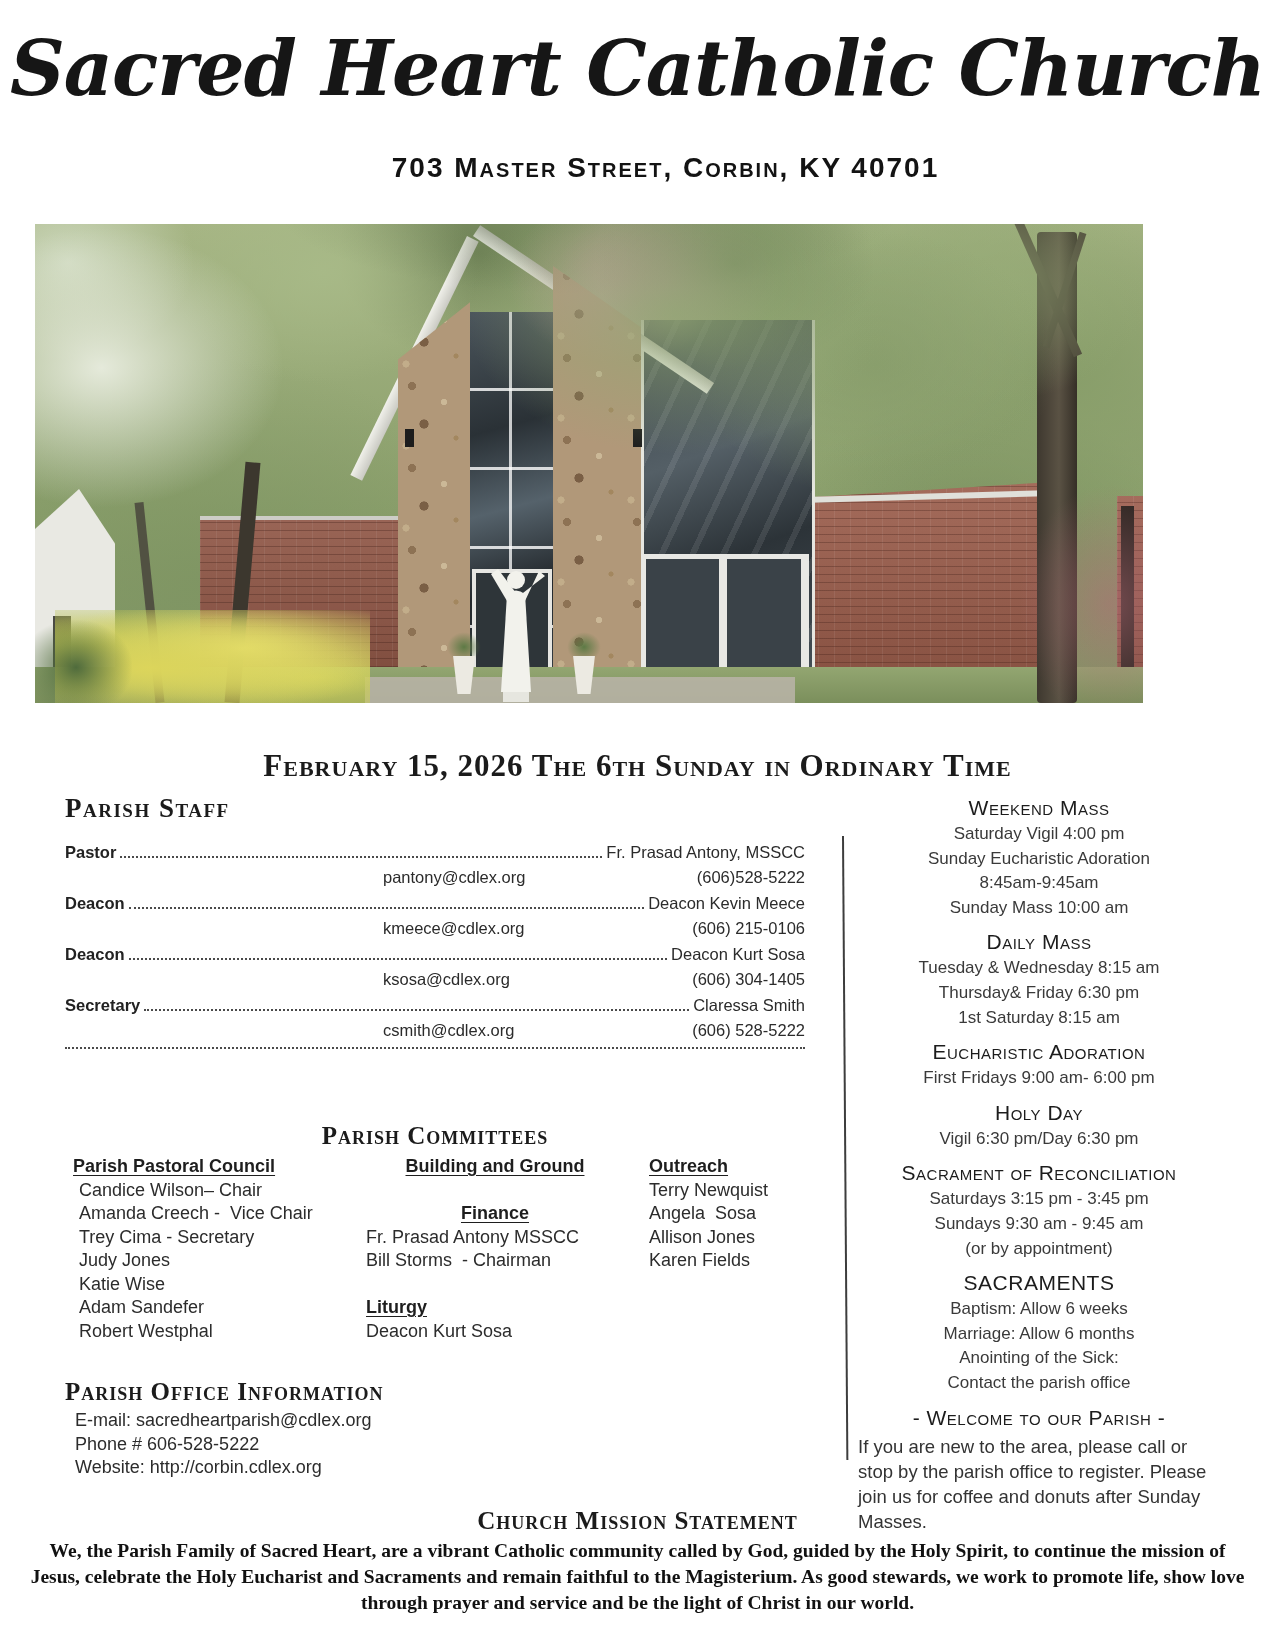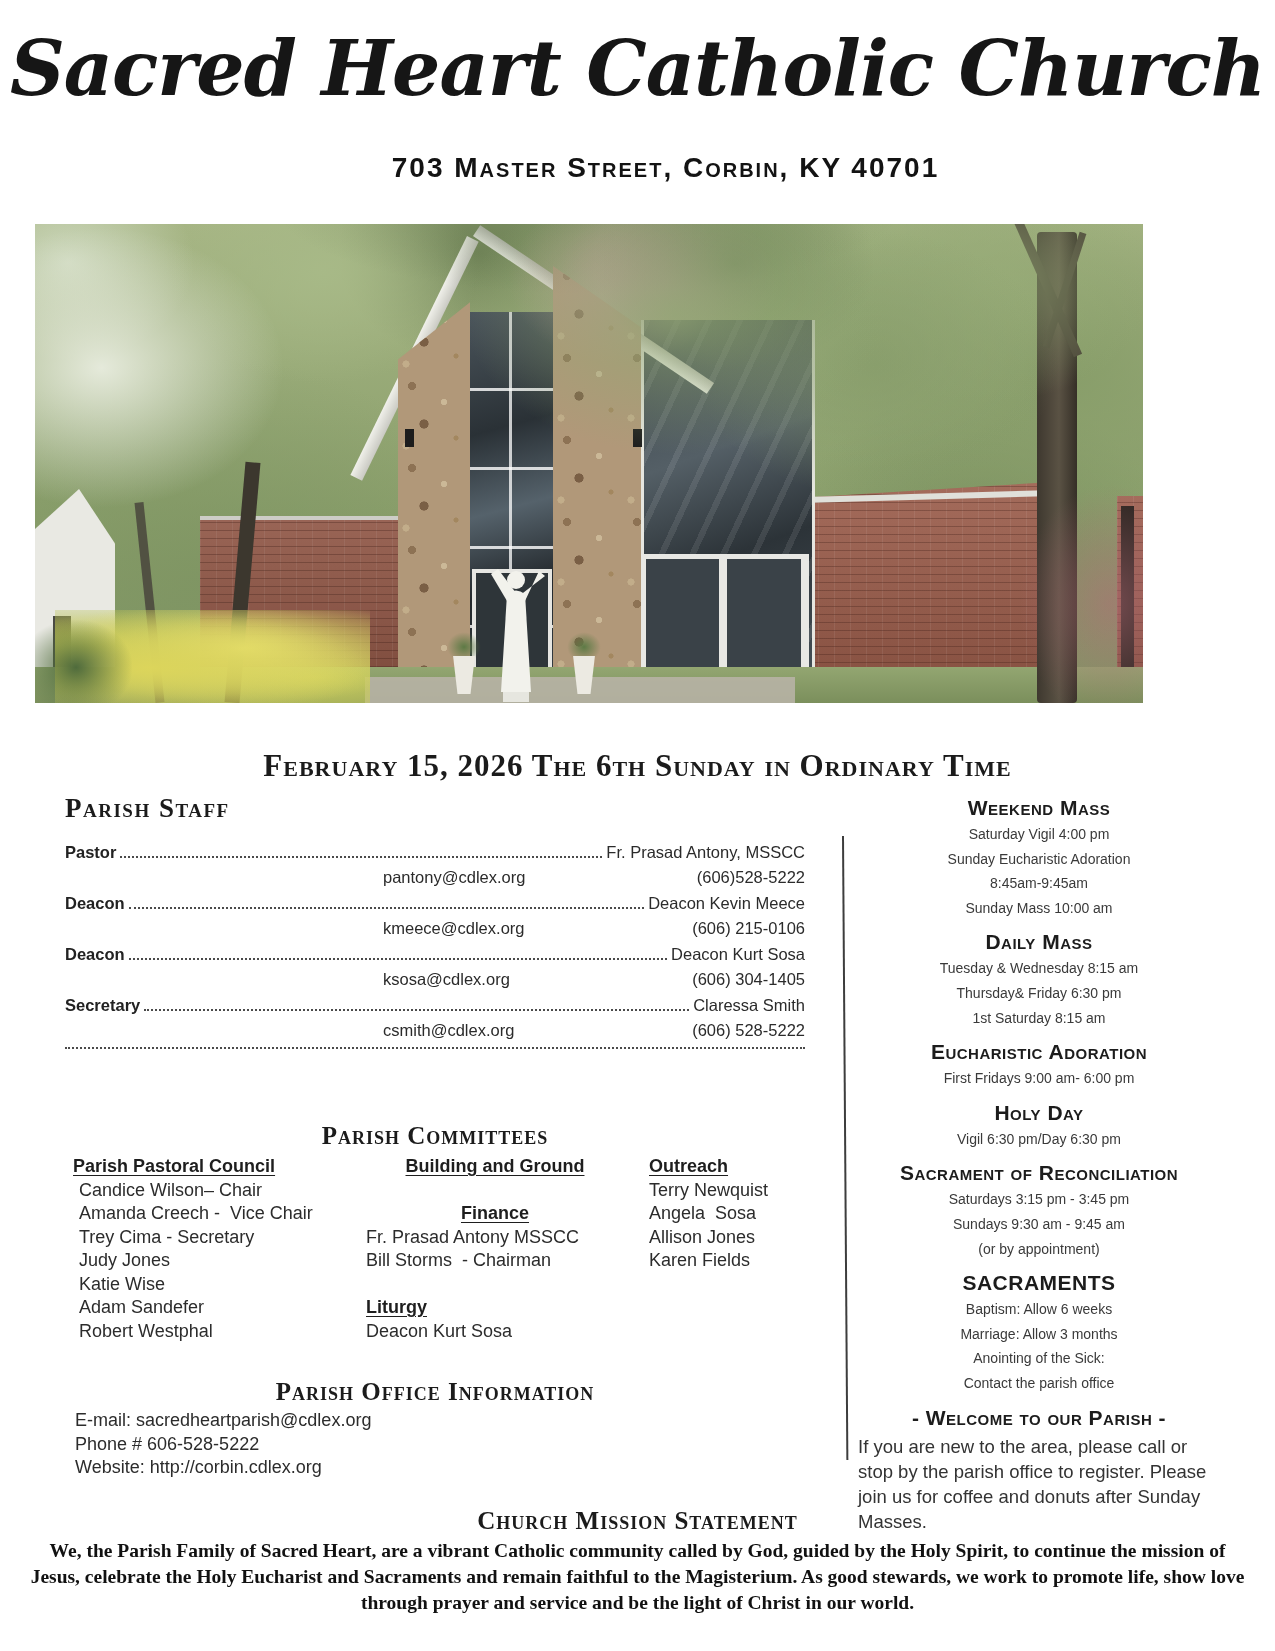--- a/index.html
+++ b/index.html
@@ -116,31 +116,31 @@
   .dotted-sep{margin-top:2px;border-bottom:2px dotted #4a4a4a;height:2px;}
 
   .committees-heading{margin-top:72px;text-align:center;font-size:25px;letter-spacing:1px;line-height:30px;}
   .committee-grid{margin-top:4px;display:grid;grid-template-columns:268px 258px 1fr;column-gap:25px;
                   padding-left:8px;font-size:18px;color:#2c2c2c;}
   .committee-grid .li{line-height:23.5px;white-space:pre;}
   .uh{font-weight:700;text-decoration:underline;text-underline-offset:3px;color:#1e1e1e;}
   .ctr{text-align:center;}
   .c1 .li:not(.uh){padding-left:6px;}
 
-  .office-heading{margin-top:34px;text-align:center;font-size:25px;letter-spacing:1px;line-height:30px;}
+  .office-heading{margin-top:34px;text-align:left;font-size:25px;letter-spacing:1px;line-height:30px;}
   .office-lines{margin-top:2px;padding-left:10px;}
   .office-lines .li{font-size:18px;line-height:23.5px;color:#2c2c2c;}
 
   .v-divider{position:absolute;left:842px;top:836px;height:624px;width:0;
              border-left:2px solid #3d3d3d;transform:rotate(-.4deg);transform-origin:top center;}
 
   .right-col{position:absolute;left:858px;top:786px;width:362px;text-align:center;color:#3a3a3a;}
-  .rc-heading{font-variant:small-caps;font-weight:700;font-size:21px;letter-spacing:.5px;
+  .rc-heading{font-variant:small-caps;font-weight:400;font-size:21px;letter-spacing:.5px;
               color:#1c1c1c;margin:9px 0 1px;line-height:26px;}
-  .rc-lines .li{font-size:14px;line-height:24.6px;}
+  .rc-lines .li{font-size:17px;line-height:24.6px;}
   .welcome-text{text-align:left;font-size:18.5px;line-height:25px;margin:3px 0 0;color:#333;}
 
   .mission{position:absolute;top:1506px;left:0;width:1275px;text-align:center;}
   .mission-heading{font-size:25px;letter-spacing:1px;line-height:30px;}
   .mission-text{font-family:"Liberation Serif",serif;font-weight:700;font-size:19.5px;
                 line-height:26px;color:#111;width:1222px;margin:2px auto 0;}
 </style>
 </head>
 <body>
 
@@ -313,21 +313,21 @@
       <div class="rc-lines">
           <div class="li">Saturdays 3:15 pm - 3:45 pm</div>
           <div class="li">Sundays 9:30 am - 9:45 am</div>
           <div class="li">(or by appointment)</div>
         </div>
     </section>
     <section>
       <div class="rc-heading">SACRAMENTS</div>
       <div class="rc-lines">
           <div class="li">Baptism:  Allow 6 weeks</div>
-          <div class="li">Marriage:  Allow 3 months</div>
+          <div class="li">Marriage:  Allow 6 months</div>
           <div class="li">Anointing of the Sick:</div>
           <div class="li">Contact the parish office</div>
         </div>
     </section>
     <section>
       <div class="rc-heading">- Welcome to our Parish -</div>
       <p class="welcome-text">If you are new to the area, please call or stop by the parish office to register. Please join us for coffee and donuts after Sunday Masses.</p>
     </section>
   </div>
 

